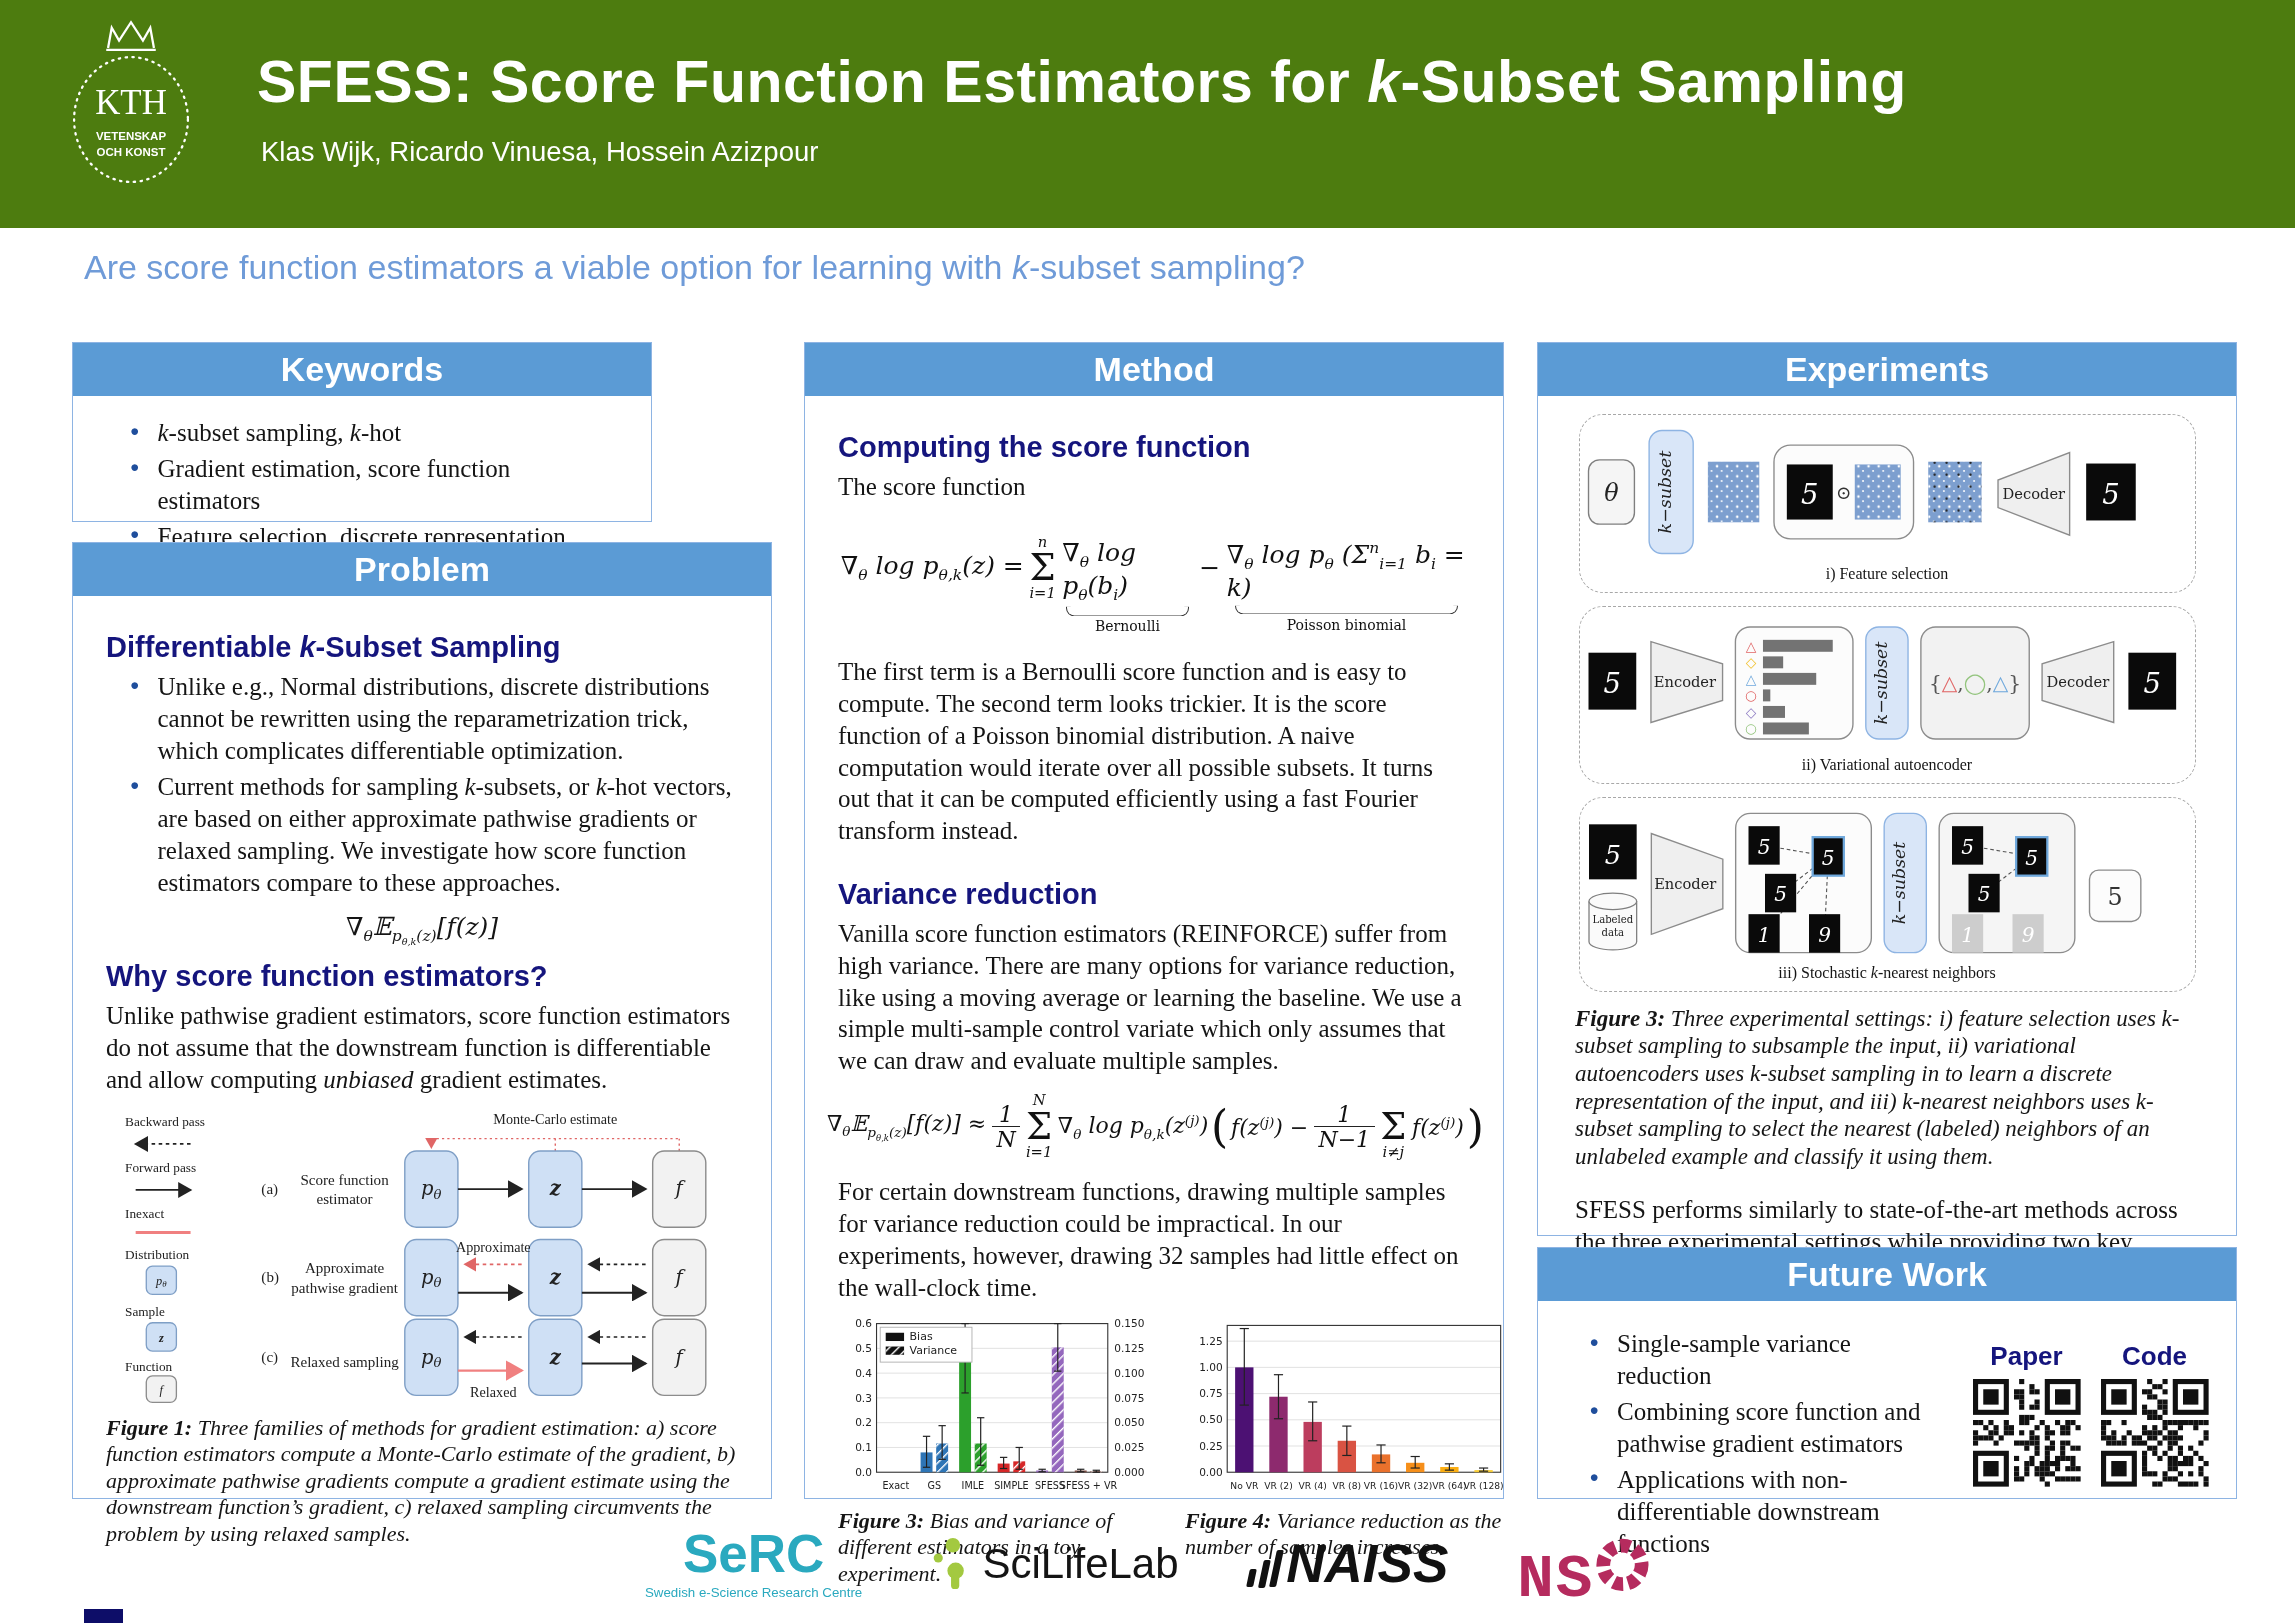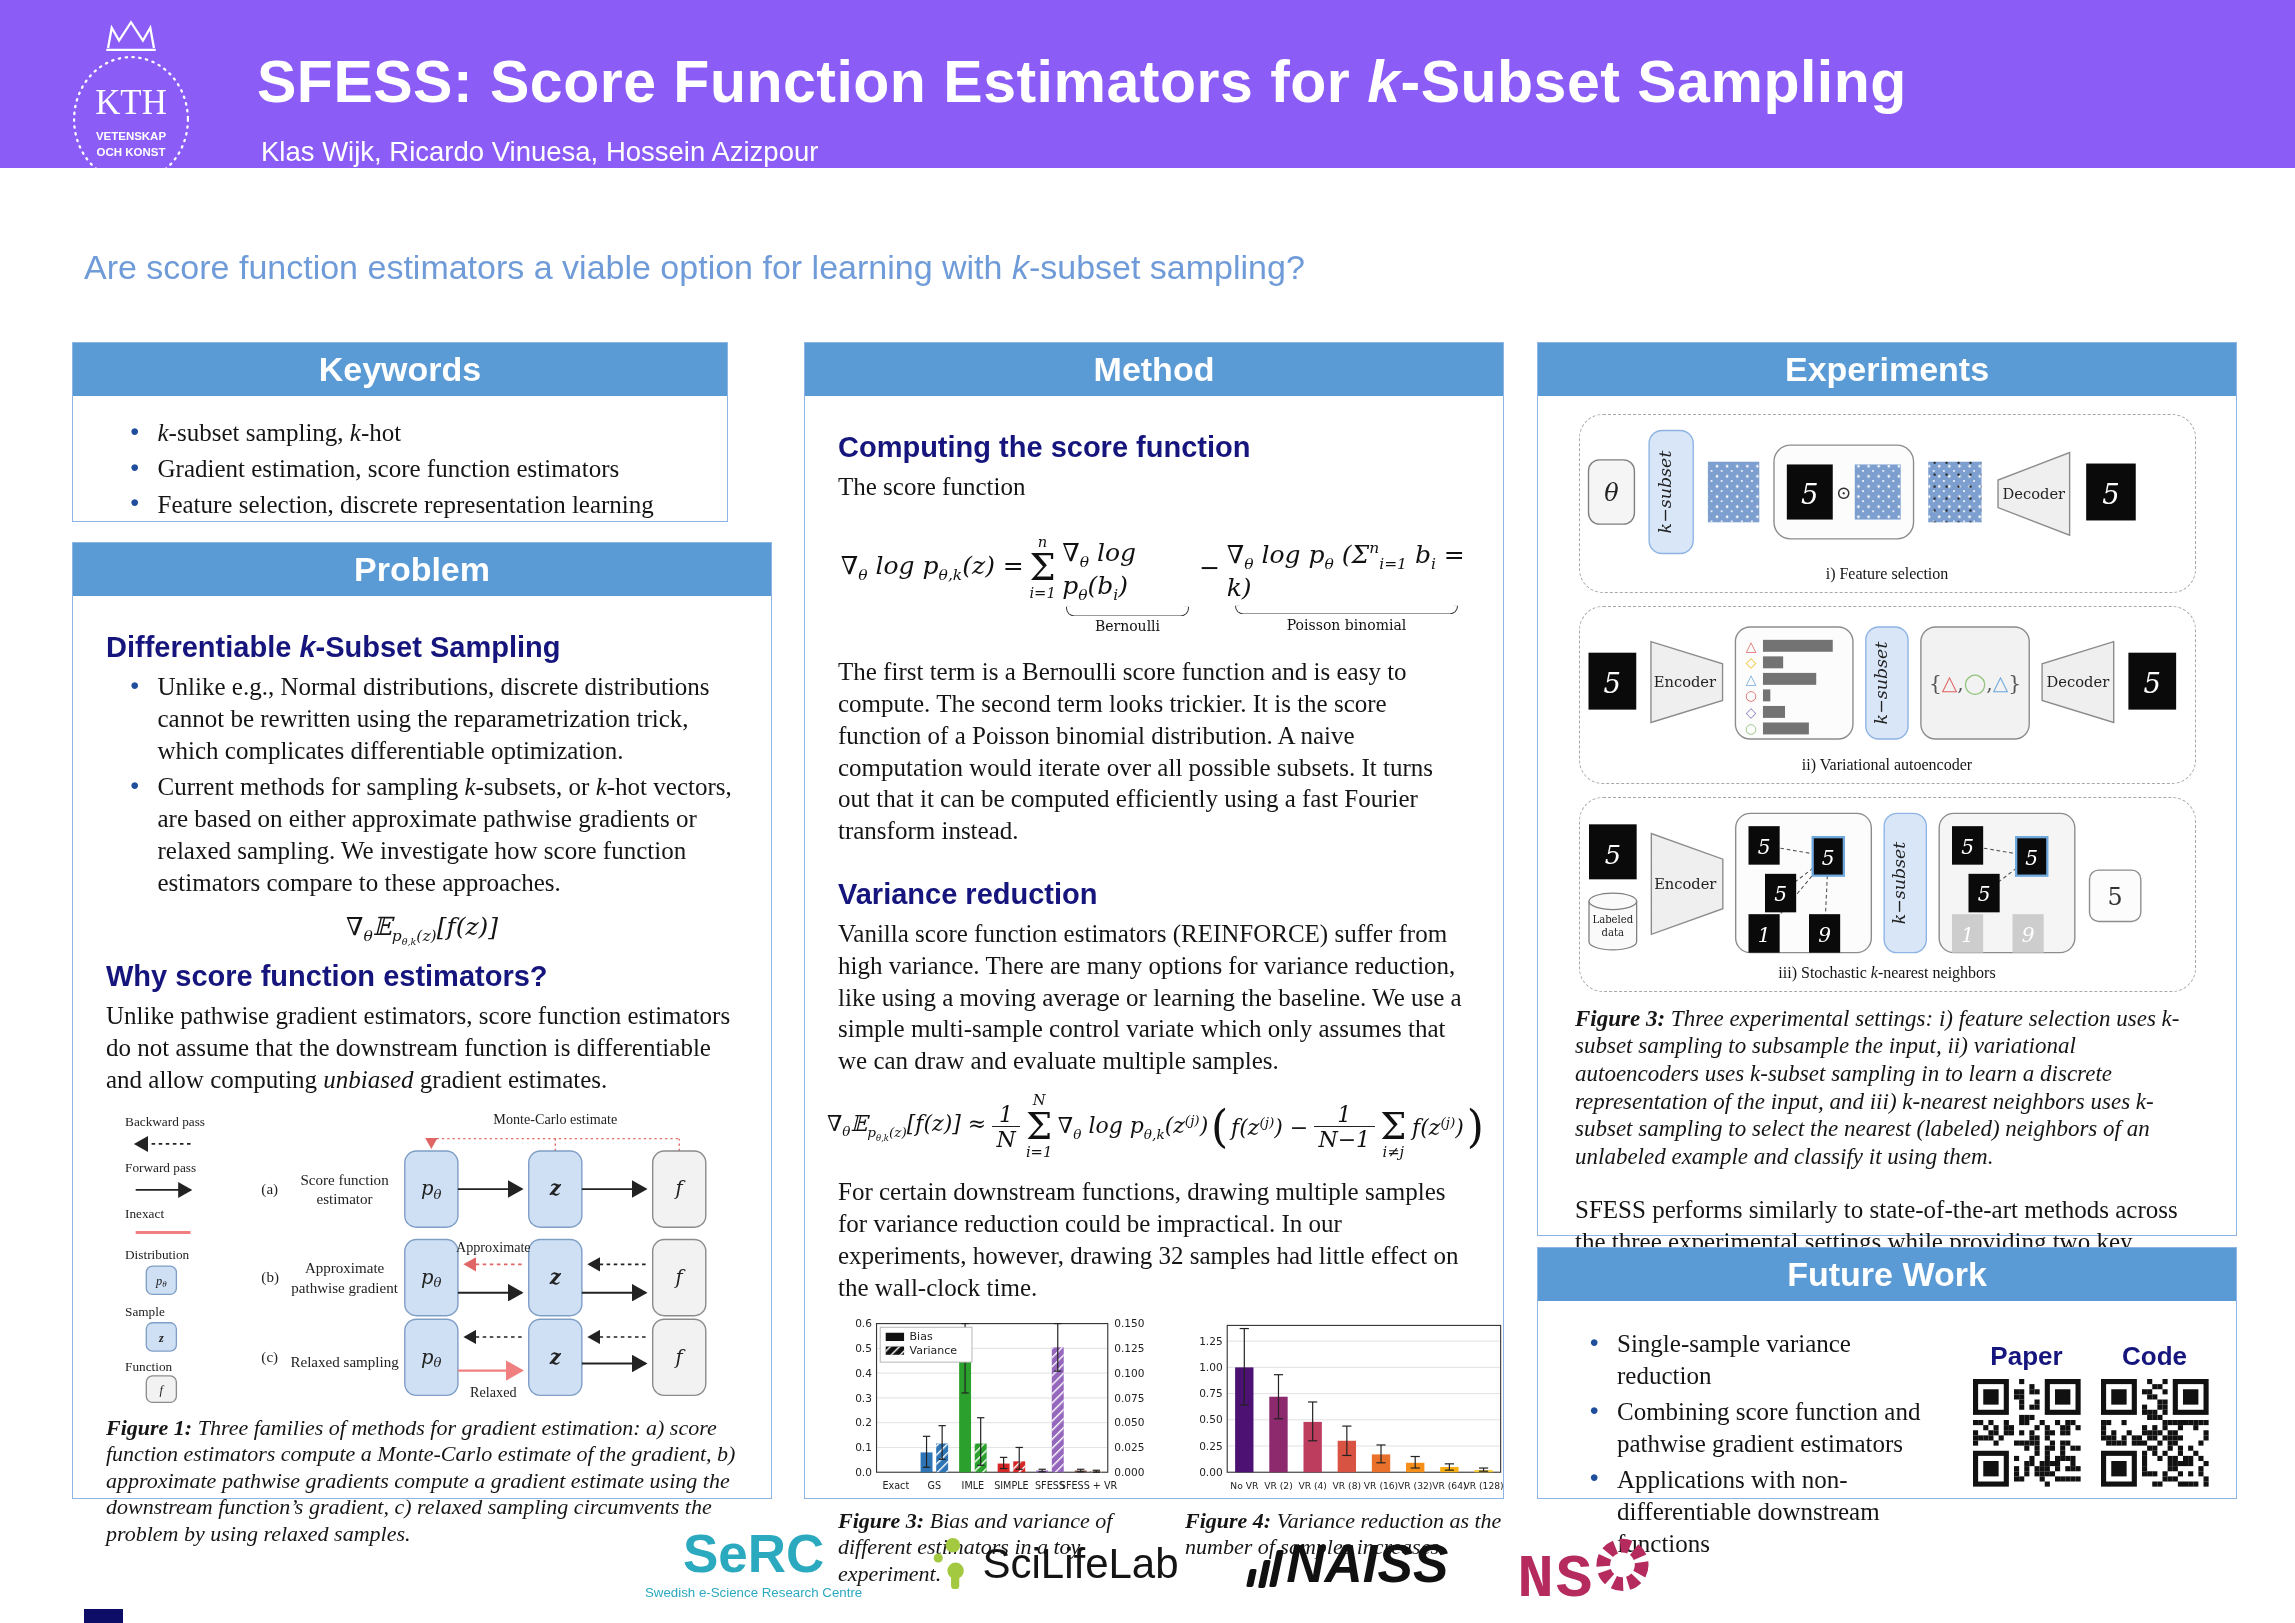--- a/index.html
+++ b/index.html
@@ -1,32 +1,32 @@
 <!DOCTYPE html>
 <html style="font-size:14.7px"><head>
 <meta charset="utf-8">
 <style>
   html,body{margin:0;padding:0;background:#fff;}
   .poster{position:relative;width:2296px;height:1624px;background:#ffffff;overflow:hidden;
           font-family:"Liberation Serif",serif;color:#151515;}
   
-  .top-banner{position:absolute;left:0;top:0;width:2296px;height:168px;background:#8b5cf6;}
+  .top-banner{position:absolute;left:0;top:0;width:2296px;height:228px;background:#4d7c0f;}
   .kth-logo{position:absolute;left:53px;top:11px;}
   .head-title{position:absolute;left:257px;top:48px;color:#fff;
       font-family:"Liberation Sans",sans-serif;font-weight:bold;font-size:59px;letter-spacing:0.5px;}
   .head-authors{position:absolute;left:261px;top:136px;color:#fff;
       font-family:"Liberation Sans",sans-serif;font-size:27.5px;}
   .question{position:absolute;left:84px;top:248px;color:#6f9bd8;
       font-family:"Liberation Sans",sans-serif;font-size:34px;}
   
   .panel{position:absolute;background:#fff;border:1.8px solid #8eb4e3;box-sizing:border-box;}
   .panel-header{height:53px;background:#5b9bd5;display:flex;align-items:center;justify-content:center;
       color:#fff;font-family:"Liberation Sans",sans-serif;font-weight:bold;font-size:34px;}
   .panel-body{padding:22px 33px;box-sizing:border-box;}
-  #p-keywords{left:72px;top:342px;width:656px;height:180px;}
+  #p-keywords{left:72px;top:342px;width:580px;height:180px;}
   #p-problem{left:72px;top:542px;width:700px;height:957px;}
   #p-method{left:804px;top:342px;width:700px;height:1157px;}
   #p-experiments{left:1537px;top:342px;width:700px;height:894px;}
   #p-future{left:1537px;top:1247px;width:700px;height:252px;}
   
   ul.blist{margin:7.3px 0 0 0;padding:0 0 0 24px;list-style:none;}
   ul.blist li{font-size:25px;line-height:1.28;margin-bottom:3.7px;position:relative;padding-left:27.5px;}
   ul.blist li::before{content:"●";position:absolute;left:0;top:3.7px;font-size:15.6px;color:#1f4e9c;}
   .sec-h{font-family:"Liberation Sans",sans-serif;font-weight:bold;color:#15157d;
       font-size:29px;margin:13px 0 7.3px 0;}

